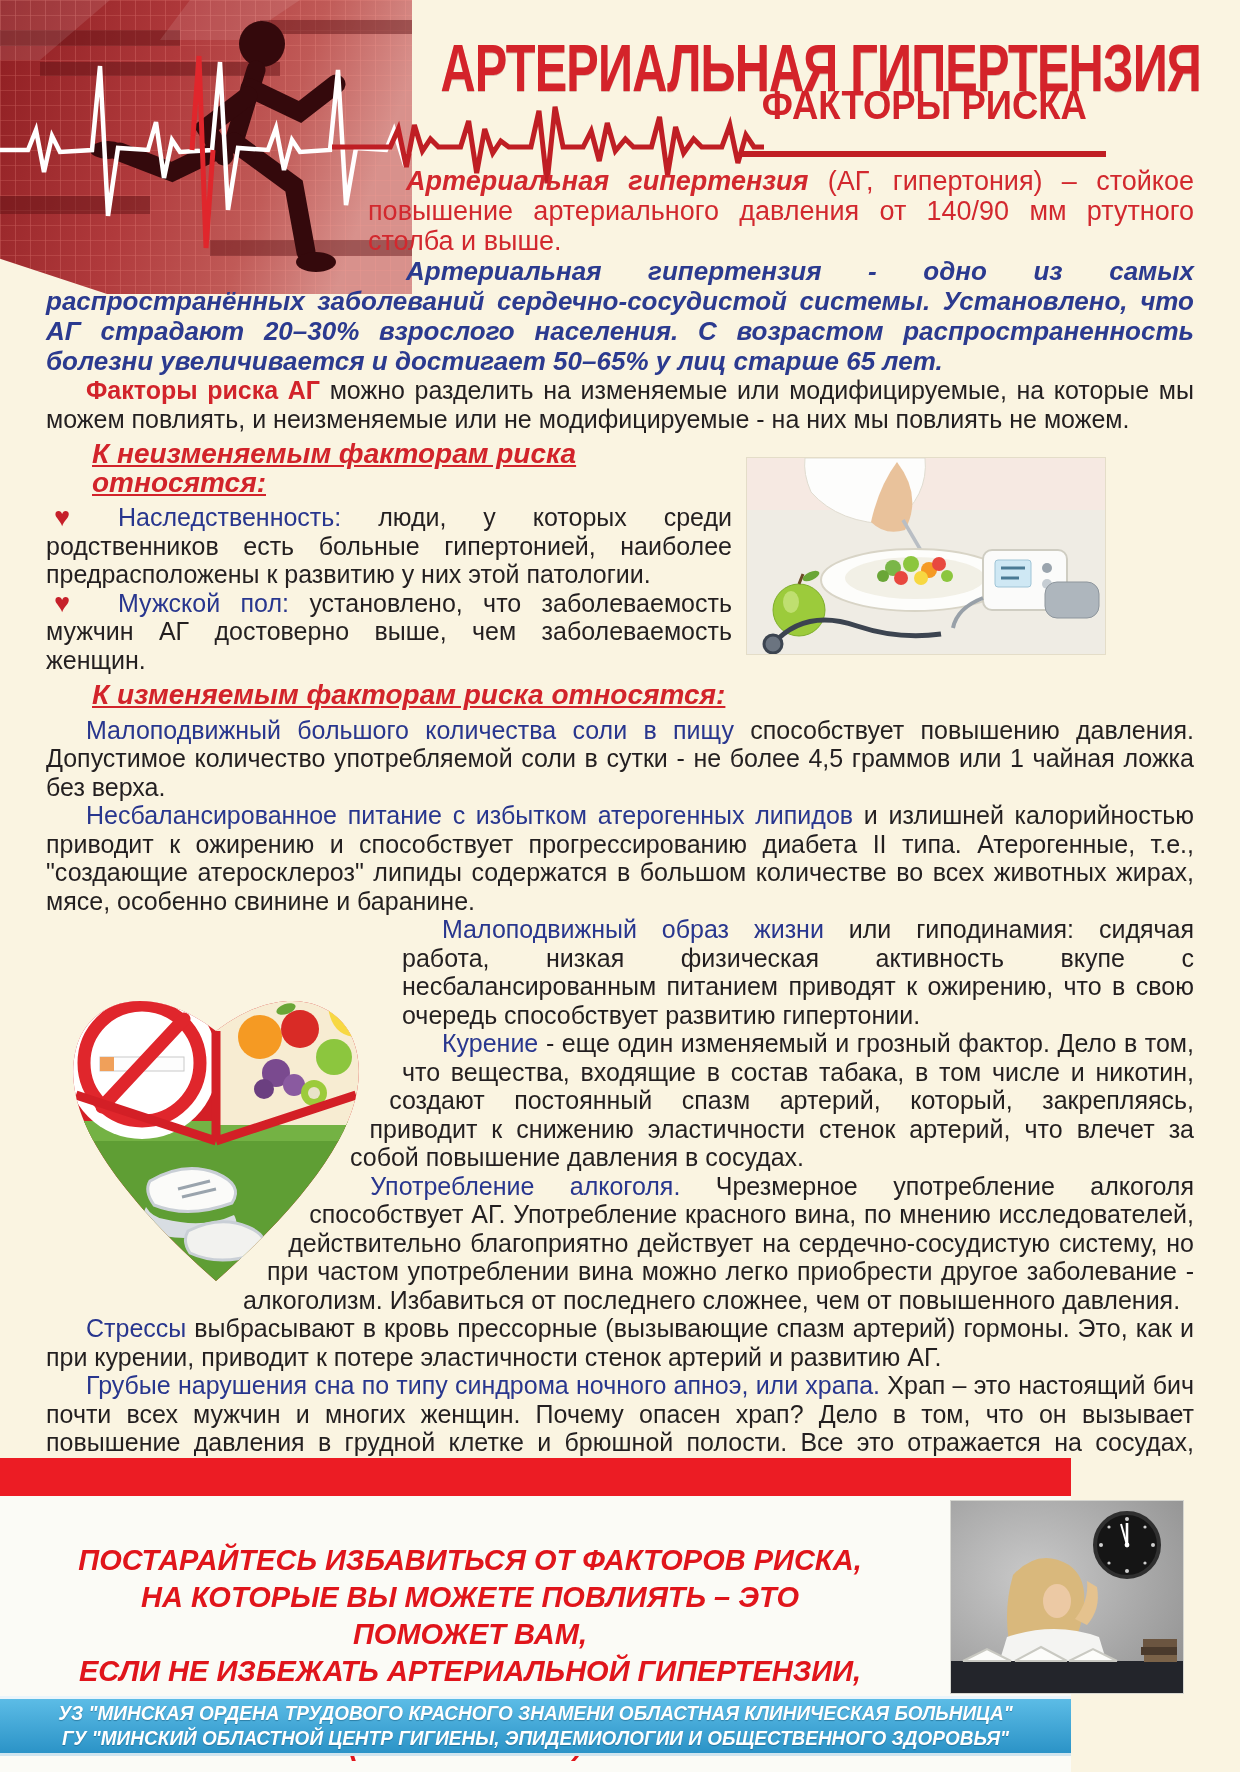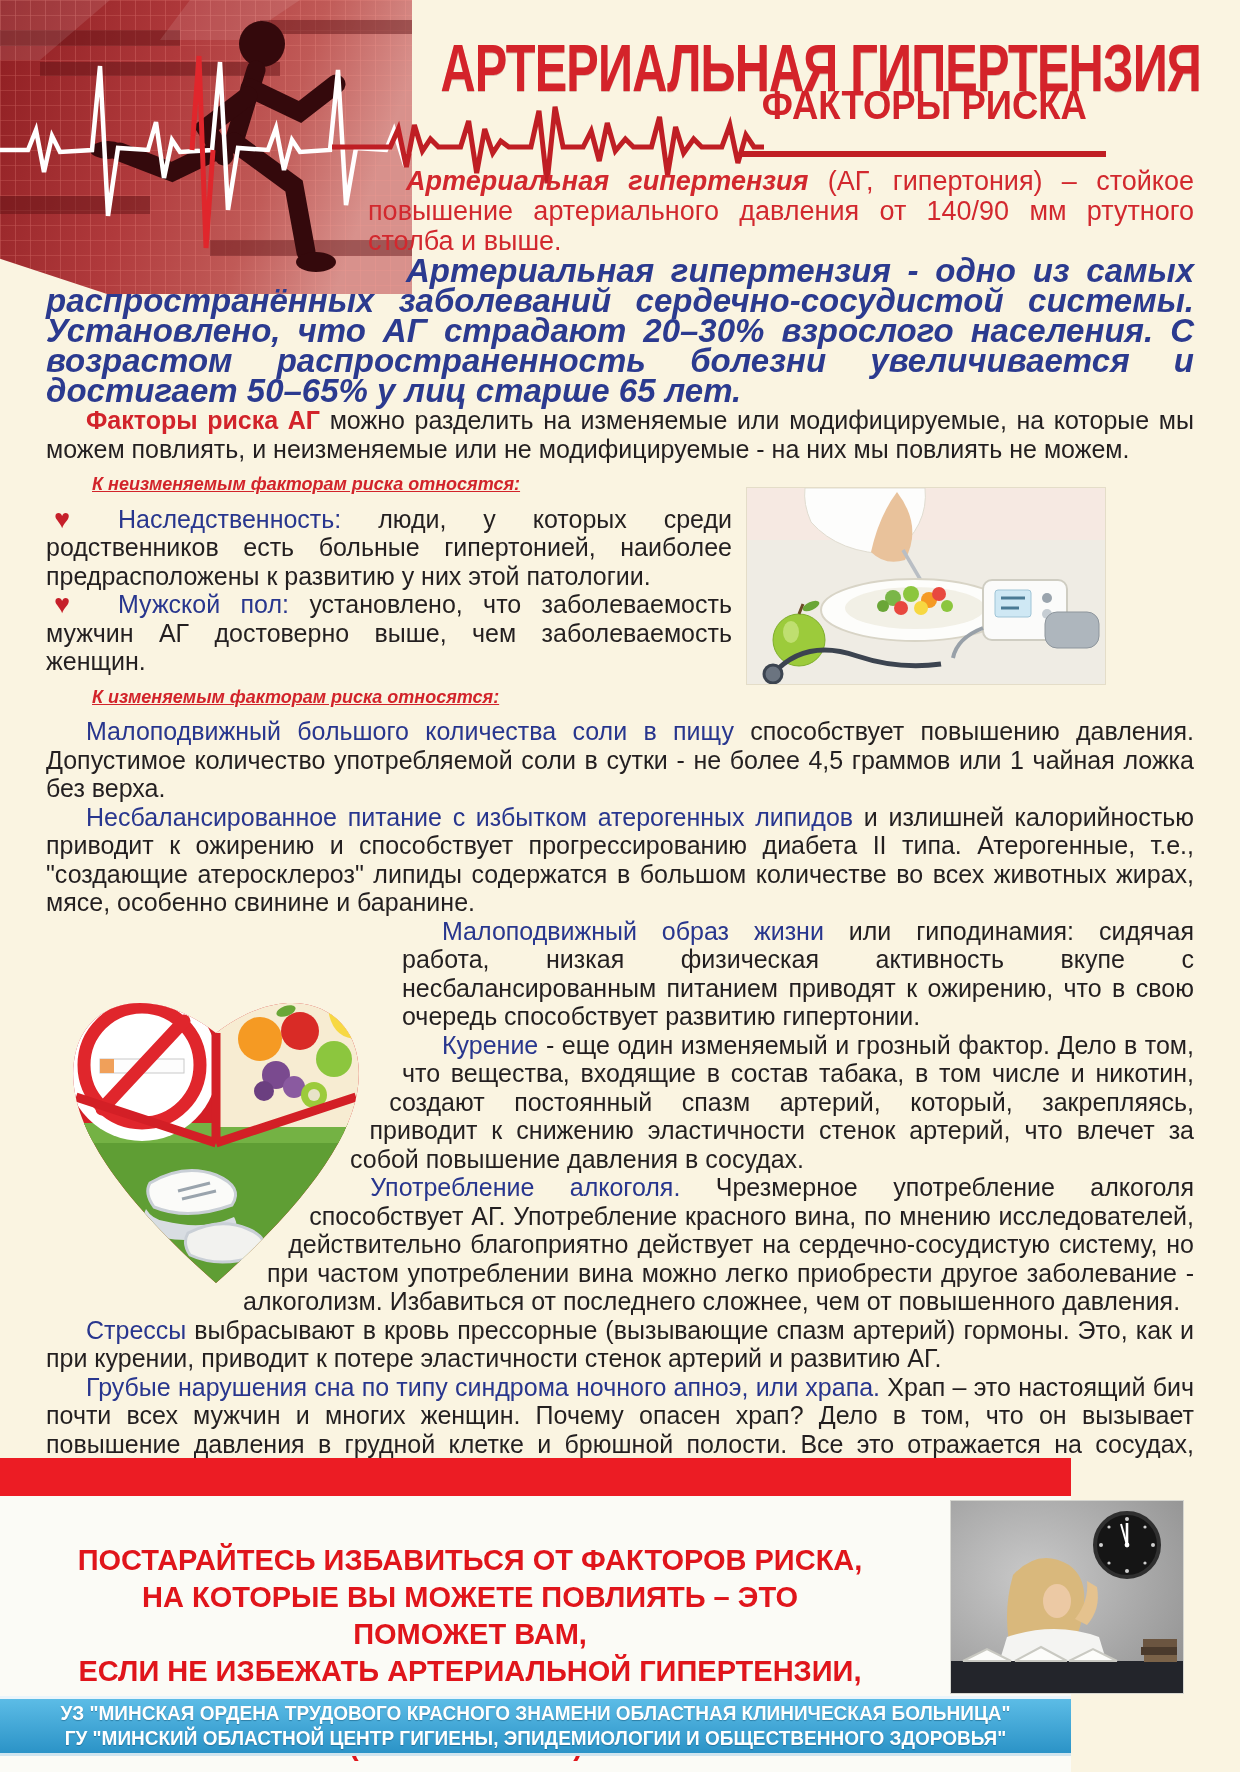--- a/index.html
+++ b/index.html
@@ -23,40 +23,40 @@
   .subtitle-underline{position:absolute;left:742px;top:151px;width:364px;height:6px;
     background:#c01f24;z-index:2;}
 
   
   .content{position:relative;padding:166px 46px 0 46px;z-index:2;
     color:#231f20;font-size:25px;line-height:28.5px;}
   .hero-spacer{float:left;width:322px;height:114px;}
   p{margin:0;text-align:justify;}
   .intro-red{color:#d2282e;font-size:27px;line-height:30px;text-indent:38px;}
   .intro-red .lead{font-weight:bold;font-style:italic;}
-  .intro-blue{color:#2b3a8f;font-weight:bold;font-style:italic;font-size:33px;line-height:30px;text-indent:38px;}
+  .intro-blue{color:#2b3a8f;font-weight:bold;font-style:italic;font-size:26px;line-height:30px;text-indent:38px;}
   .body-para{text-indent:40px;}
   .lead-red{color:#d2232a;font-weight:bold;}
   .lead-blue{color:#28368e;font-weight:normal;}
   .section-heading{margin:7px 0 6px 0;padding-left:46px;color:#d2232a;font-weight:bold;font-style:italic;
-    font-size:18px;line-height:28.5px;text-decoration:underline;text-align:left;}
+    font-size:28px;line-height:28.5px;text-decoration:underline;text-align:left;}
   .bullet-para{text-indent:0;}
   .heart-bullet{display:inline-block;width:64px;padding-left:8px;color:#c6202a;font-style:normal;
     font-size:27px;vertical-align:baseline;}
 
   
   .salad-float{float:right;width:358px;height:196px;margin:24px 88px 8px 14px;
     border:1px solid #e4ddc8;background:#f1ede3;}
   .salad-float svg{display:block;width:100%;height:100%;}
   .heart-float{float:left;width:348px;height:352px;margin:30px 12px 6px -4px;
     shape-outside:polygon(0% 0%,100% 0%,100% 32%,76% 64%,55% 90%,44% 100%,0% 100%);shape-margin:16px;}
   .heart-float svg{display:block;width:100%;height:100%;}
 
   
-  .bottom-section{position:absolute;left:0;top:1458px;width:1071px;height:314px;background:#fbfbf6;z-index:5;}
+  .bottom-section{position:absolute;left:0;top:1458px;width:1071px;height:314px;background:#fbfbf6;z-index:5;font-style:italic;}
   .red-divider{position:absolute;left:0;top:0;width:100%;height:38px;background:#ec1c24;}
   .advice{position:absolute;left:64px;top:84px;width:812px;text-align:center;
     color:#e0151b;font-weight:bold;font-size:29px;line-height:37px;}
   .student-photo{position:absolute;left:950px;top:42px;width:232px;height:192px;
     border:1px solid #d6d6d0;background:#a9a9a9;}
   .student-photo svg{display:block;width:100%;height:100%;}
   .footer-bar{position:absolute;left:0;top:238px;width:100%;height:54px;
     background:linear-gradient(#5cbce6,#2b93c7);border-top:3px solid #eaf5fb;border-bottom:3px solid #cfe4ee;
     display:flex;flex-direction:column;justify-content:center;}
   .footer-line{color:#fff;font-weight:bold;font-size:20px;line-height:25px;text-align:center;

